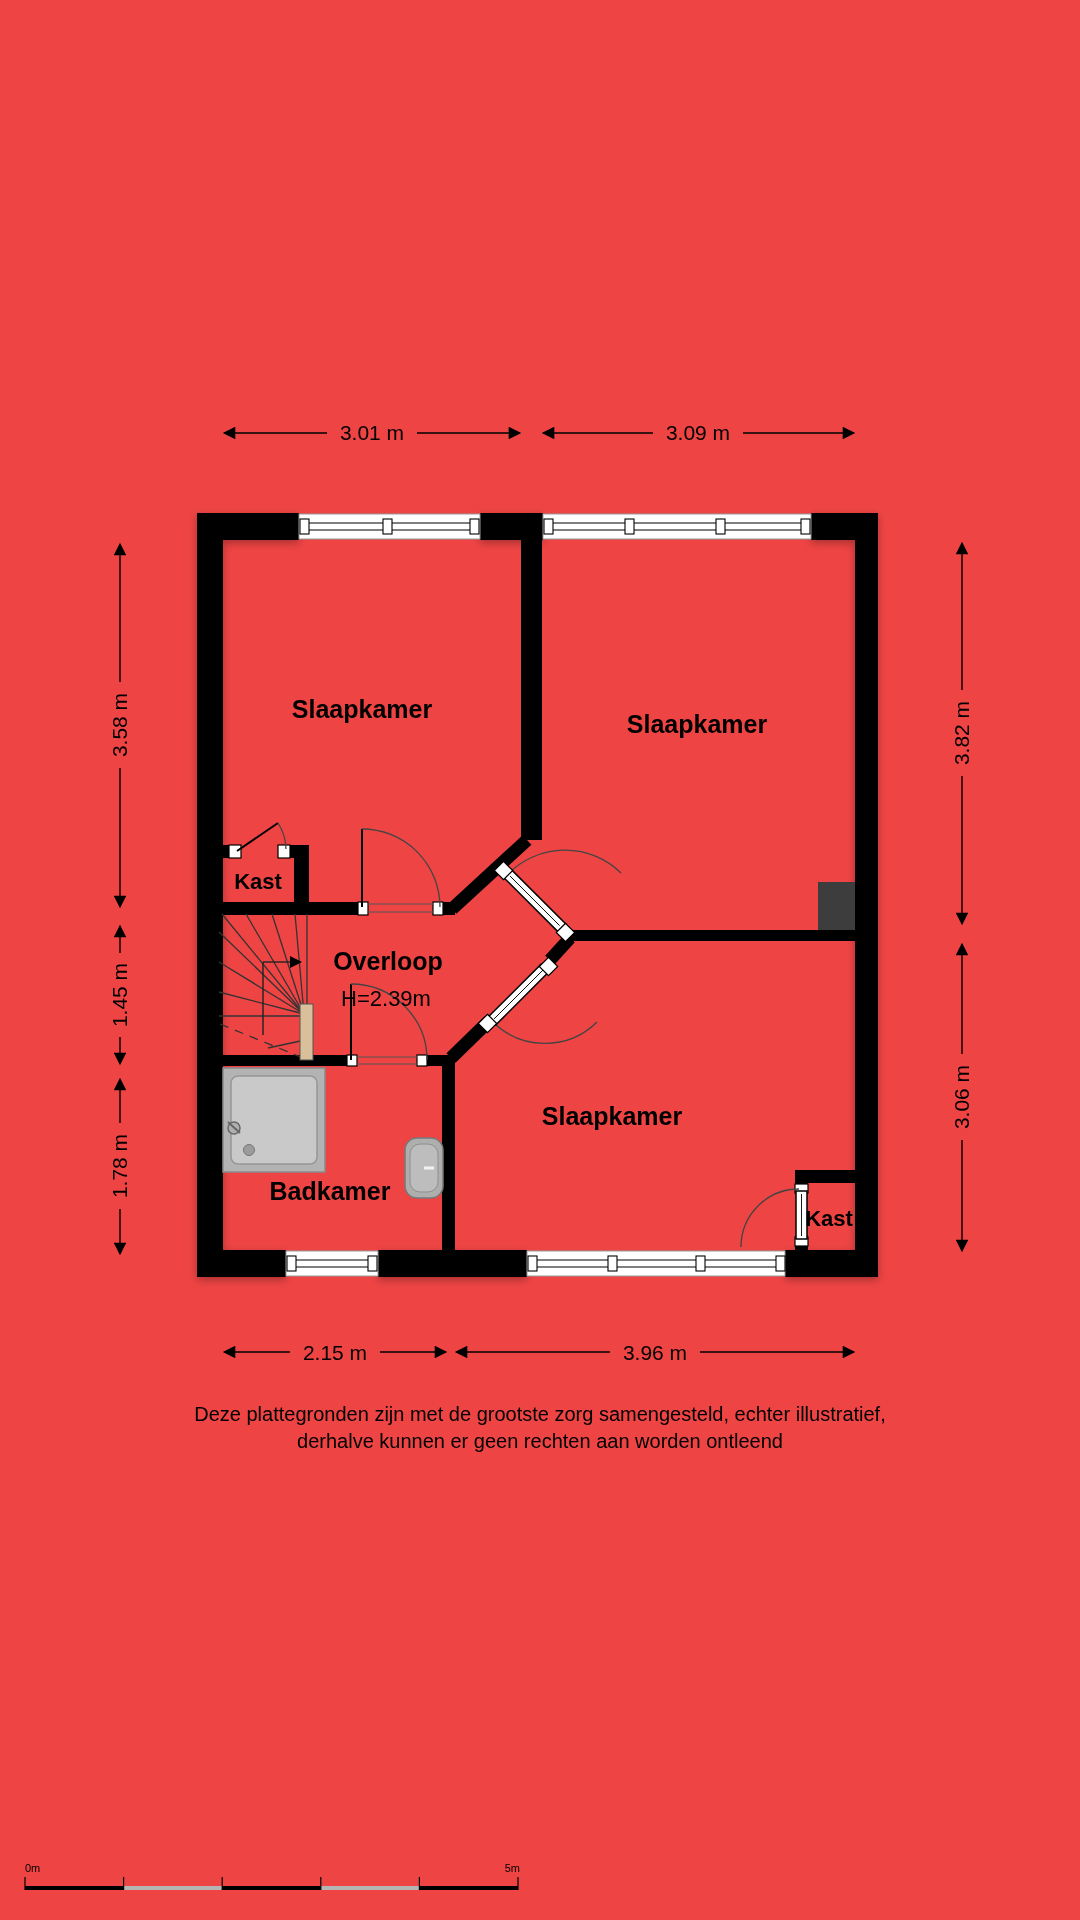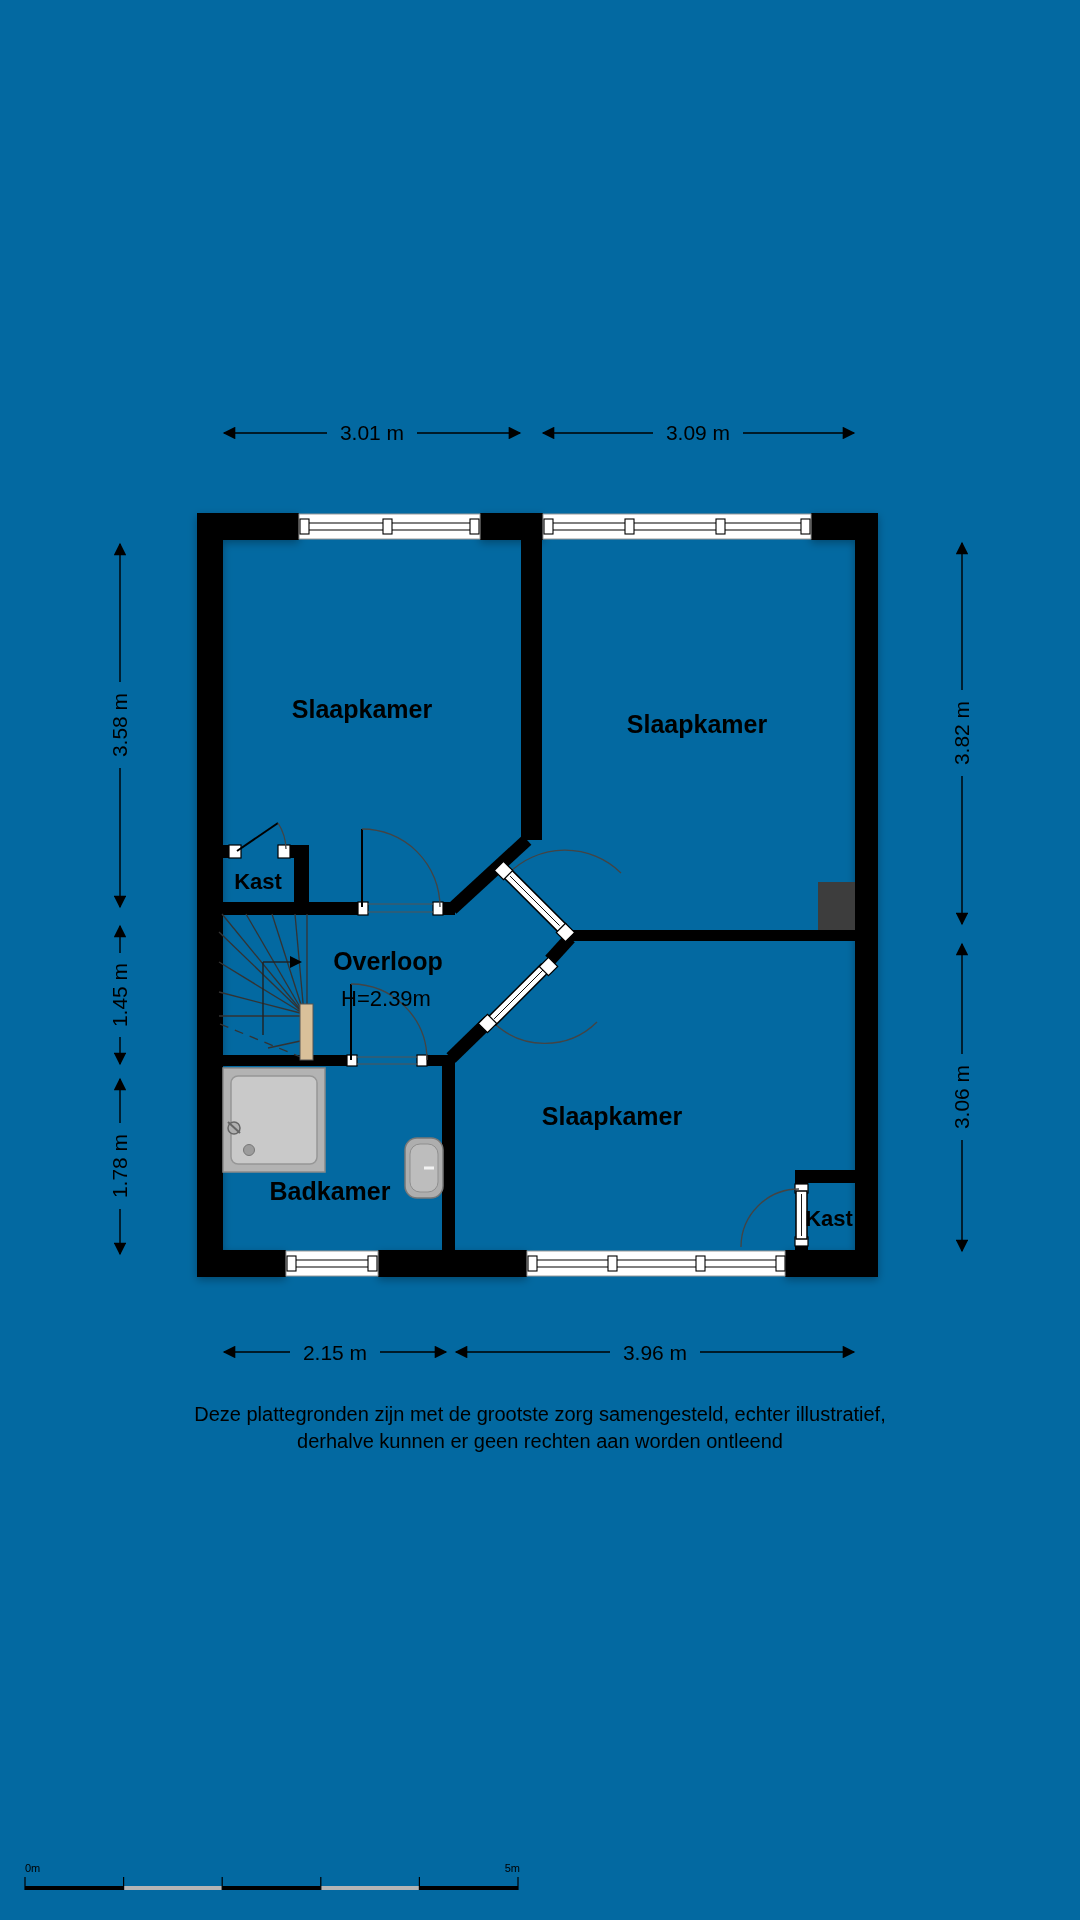--- a/index.html
+++ b/index.html
@@ -1,16 +1,16 @@
 <!DOCTYPE html>
 <html><head>
 <meta charset="utf-8">
 <style>
   html,body{margin:0;padding:0;background:#ffffff;}
-  .canvas{position:relative;width:1080px;height:1920px;background:#0369a1;overflow:hidden;
+  .canvas{position:relative;width:1080px;height:1920px;background:#ef4444;overflow:hidden;
           font-family:"Liberation Sans",sans-serif;}
   svg text{font-family:"Liberation Sans",sans-serif;fill:#000;}
   .room-label{font-size:25px;font-weight:700;}
   .closet-label{font-size:22px;font-weight:700;}
   .height-note{font-size:22px;font-weight:400;}
   .dim-label{font-size:21px;font-weight:400;}
   .disclaimer{font-size:20px;font-weight:400;}
   .scale-label{font-size:11px;font-weight:400;}
   .dimline{stroke:#000;stroke-width:1.4;}
   .wall{fill:#000;}

